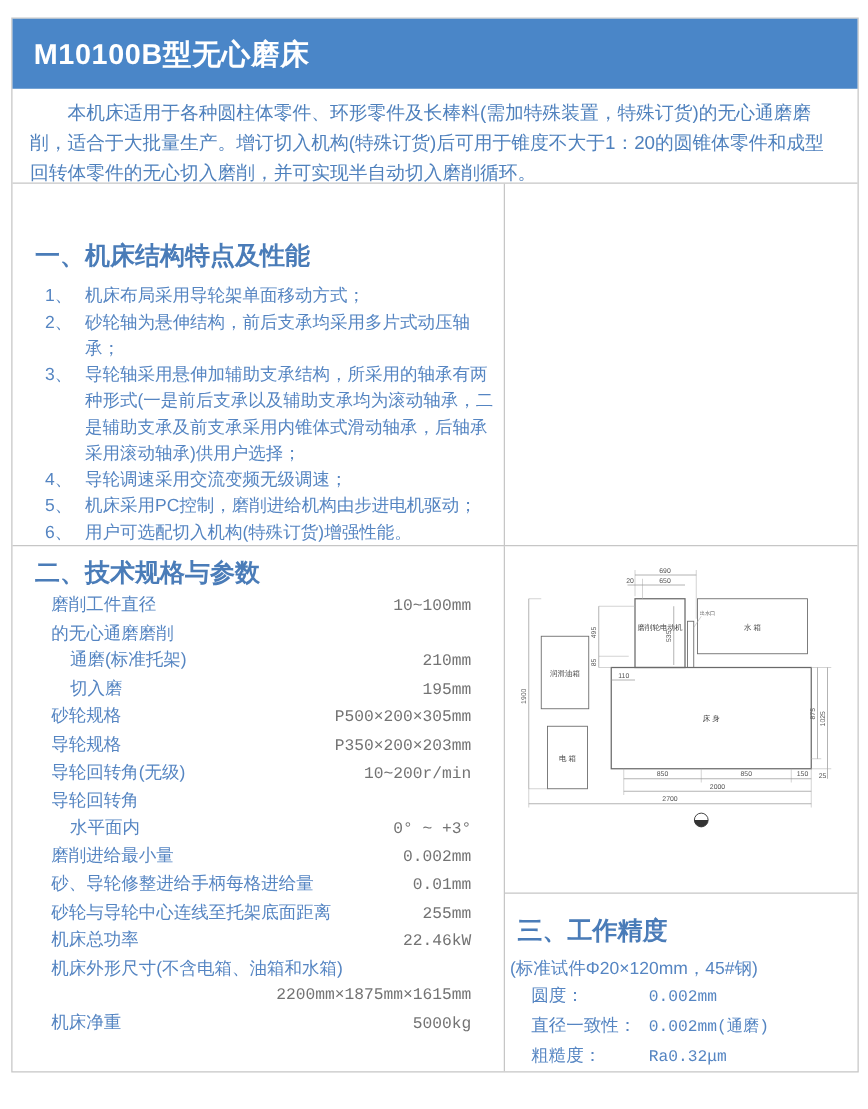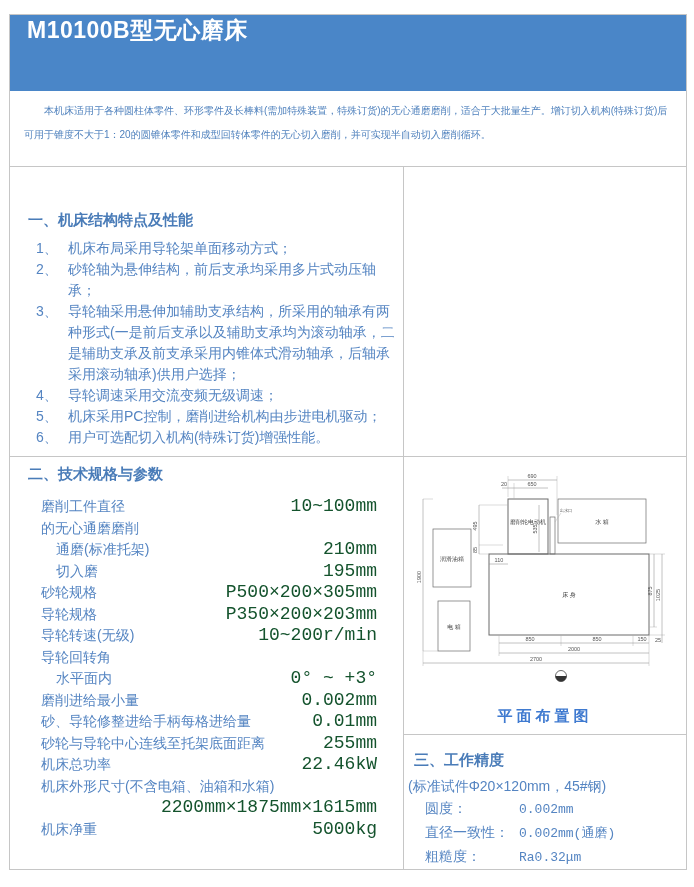--- a/index.html
+++ b/index.html
@@ -8,66 +8,66 @@
     font-family:"Liberation Sans","DejavU Sans",sans-serif;
     font-family:"Liberation Sans","DejaVu Sans",sans-serif;
     color:#4f81bd;
   }
   .doc{
     position:absolute;left:9px;top:14px;width:676px;
     border:1px solid #c6c6c6;background:#fff;
   }
   
   .titlebar{
-    background:#4a86c8;height:76px;display:flex;
+    background:#4a86c8;height:56px;display:flex;align-items:center;
     padding-left:17px;
   }
   .titlebar h1{
     margin:0;color:#ffffff;font-size:23px;font-weight:bold;
     letter-spacing:0.5px;
   }
   
   .intro{
     border-bottom:1px solid #c6c6c6;
     padding:8px 14px 0 14px;height:67px;
-    font-size:10px;line-height:24px;text-indent:2em;
+    font-size:15px;line-height:24px;text-indent:2em;
     color:#4f81bd;
   }
   
   .grid{
     display:grid;
     grid-template-columns:394px 1fr;
     grid-template-rows:290px 278px 1fr;
   }
   .cell{box-sizing:border-box;}
   .cell-features{grid-column:1;grid-row:1;border-right:1px solid #c6c6c6;border-bottom:1px solid #c6c6c6;padding:44px 8px 0 18px;}
   .cell-empty{grid-column:2;grid-row:1;border-bottom:1px solid #c6c6c6;}
   .cell-specs{grid-column:1;grid-row:2 / span 2;border-right:1px solid #c6c6c6;padding:8px 0 0 0;}
   .cell-diagram{grid-column:2;grid-row:2;border-bottom:1px solid #c6c6c6;padding:6px 0 0 0;text-align:center;}
   .cell-accuracy{grid-column:2;grid-row:3;padding:16px 0 0 0;}
 
-  .sec-heading{font-size:15px;font-weight:bold;color:#4a7cb8;margin:0;}
+  .sec-heading{font-size:20px;font-weight:bold;color:#4a7cb8;margin:0;}
   
   .feat-list{margin:8px 0 0 0;padding:0;list-style:none;}
   .feat{display:flex;font-size:14px;line-height:21px;color:#5585c2;}
   .feat .num{flex:0 0 32px;padding-left:8px;}
   .feat .txt{flex:1;}
   
-  .cell-specs .sec-heading{padding-left:18px;margin-bottom:12px;}
+  .cell-specs .sec-heading{padding-left:18px;margin-bottom:1px;}
   .spec-row{
     display:flex;align-items:baseline;
     padding-left:31px;padding-right:26px;
     font-size:14px;line-height:21.5px;color:#5585c2;justify-content:space-between;
   }
   .spec-row.indent{padding-left:46px;}
   .spec-label{flex:0 1 auto;white-space:nowrap;}
   .spec-value{
     margin-left:auto;white-space:nowrap;
     font-family:"Liberation Mono","DejaVu Sans Mono",monospace;
-    font-size:18px;color:#14532d;
+    font-size:13px;color:#737373;
   }
   
   .floorplan{display:block;margin:2px auto 0 auto;}
   .floorplan rect{fill:none;stroke:#6a6a6a;stroke-width:1;}
   .floorplan rect.thin{stroke-width:0.7;}
   .floorplan line.dim{stroke:#909090;stroke-width:0.55;}
   .floorplan line.ext{stroke:#b0b0b0;stroke-width:0.45;}
   .floorplan text{fill:#555;font-size:5.5px;font-family:"Liberation Sans","DejaVu Sans",sans-serif;}
   .floorplan text.boxlab{fill:#444;font-size:6px;}
   .floorplan text.tiny{font-size:4.2px;}
@@ -147,21 +147,21 @@
         </div>
       <div class="spec-row">
           <span class="spec-label">砂轮规格</span>
           <span class="spec-value">P500×200×305mm</span>
         </div>
       <div class="spec-row">
           <span class="spec-label">导轮规格</span>
           <span class="spec-value">P350×200×203mm</span>
         </div>
       <div class="spec-row">
-          <span class="spec-label">导轮转速(无级)</span>
+          <span class="spec-label">导轮回转角(无级)</span>
           <span class="spec-value">10~200r/min</span>
         </div>
       <div class="spec-row">
           <span class="spec-label">导轮回转角</span>
           <span class="spec-value"></span>
         </div>
       <div class="spec-row indent">
           <span class="spec-label">水平面内</span>
           <span class="spec-value">0° ~ +3°</span>
         </div>
@@ -262,21 +262,20 @@
         <text x="186" y="176" text-anchor="middle">850</text>
         <text x="231" y="176" text-anchor="middle" font-size="4.5">150</text>
         <line class="dim" x1="88" y1="188" x2="238" y2="188"></line>
         <text x="163" y="186" text-anchor="middle">2000</text>
         <line class="dim" x1="12" y1="198" x2="238" y2="198"></line>
         <text x="125" y="196" text-anchor="middle">2700</text>
 
         <circle cx="150" cy="211" r="5.5" fill="#ffffff" stroke="#444" stroke-width="0.8"></circle>
         <path d="M144.5,211 a5.5,5.5 0 0 0 11,0 Z" fill="#333"></path>
       </svg>
-      <div class="diagram-caption">平面布置图</div>
     </section>
 
     <section class="cell cell-accuracy">
       <h2 class="sec-heading">三、工作精度</h2>
       <div class="acc-subtitle">(标准试件Φ20×120mm，45#钢)</div>
       <div class="acc-row">
           <span class="acc-label">圆度：</span>
           <span class="acc-value">0.002mm</span>
         </div>
       <div class="acc-row">

